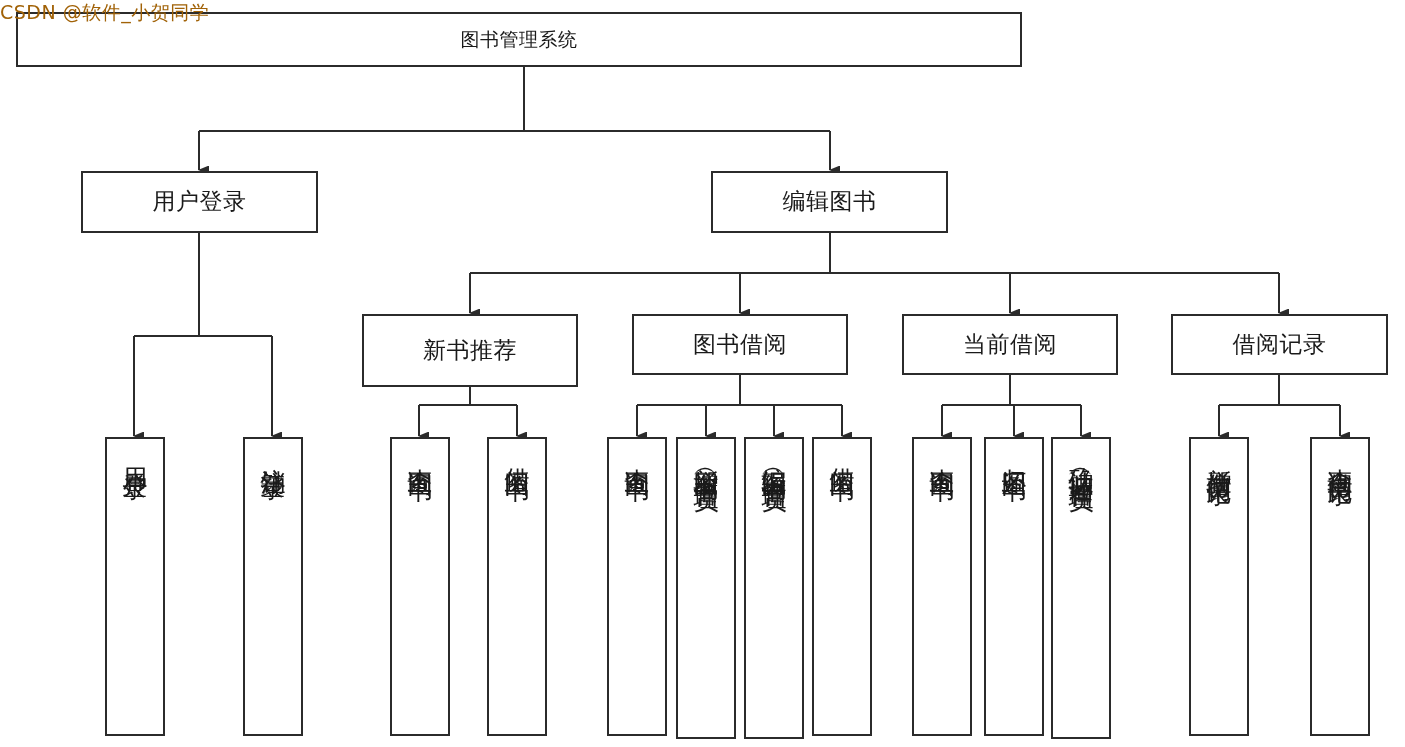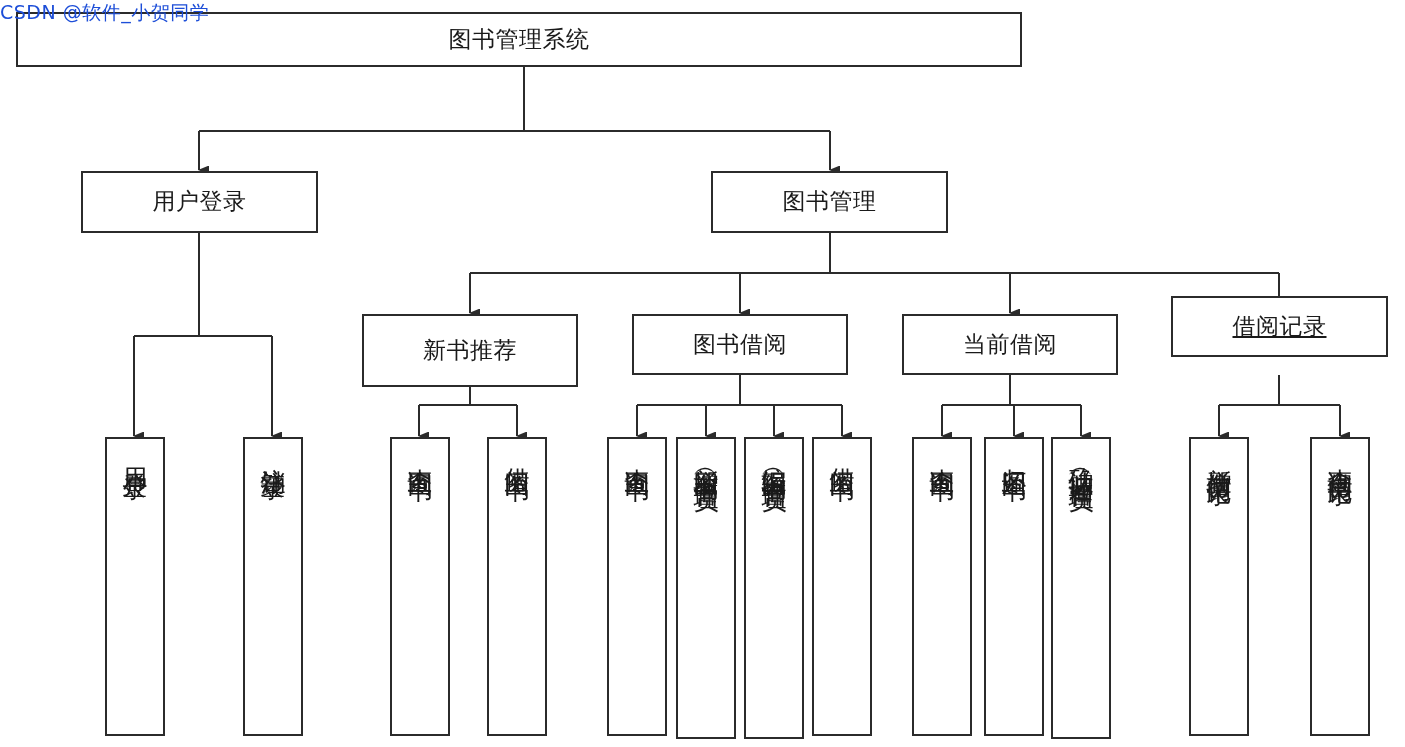--- a/index.html
+++ b/index.html
@@ -41,40 +41,40 @@
     text-align: center;
     line-height: 1.18;
     white-space: nowrap;
   }
   
   .node.horiz .node-label {
     font-size: 23px;
     letter-spacing: 0.5px;
   }
   .node.root .node-label {
-    font-size: 23px;
+    font-size: 19px;
   }
   
   .node.vert {
     align-items: flex-start;
     justify-content: center;
     padding-top: 9px;
   }
   .node.vert .node-label {
     writing-mode: vertical-rl;
     text-orientation: upright;
     font-size: 25px;
     line-height: 1.0;
     letter-spacing: 3px;
     white-space: nowrap;
   }
   .watermark {
     position: absolute;
     font-size: 19px;
-    color: #1d4ed8;
+    color: #a16207;
     white-space: nowrap;
     letter-spacing: 0.5px;
     user-select: none;
   }
 </style>
 </head>
 <body>
 
 <div id="diagram-root">
 
@@ -122,32 +122,32 @@
   </svg>
 
   <div id="nodes-layer">
       <div class="node horiz root" style="left: 16px; top: 12px; width: 1006px; height: 55px;">
         <span class="node-label">图书管理系统</span>
       </div>
       <div class="node horiz" style="left: 81px; top: 171px; width: 237px; height: 62px;">
         <span class="node-label">用户登录</span>
       </div>
       <div class="node horiz" style="left: 711px; top: 171px; width: 237px; height: 62px;">
-        <span class="node-label">图书管理</span>
+        <span class="node-label">编辑图书</span>
       </div>
       <div class="node horiz" style="left: 362px; top: 314px; width: 216px; height: 73px;">
         <span class="node-label">新书推荐</span>
       </div>
       <div class="node horiz" style="left: 632px; top: 314px; width: 216px; height: 61px;">
         <span class="node-label">图书借阅</span>
       </div>
       <div class="node horiz" style="left: 902px; top: 314px; width: 216px; height: 61px; justify-content: center;">
         <span class="node-label">当前借阅</span>
       </div>
-      <div class="node horiz" style="left: 1171px; top: 296px; width: 217px; height: 61px; text-decoration: underline;">
+      <div class="node horiz" style="left: 1171px; top: 314px; width: 217px; height: 61px;">
         <span class="node-label">借阅记录</span>
       </div>
       <div class="node vert" style="left: 105px; top: 437px; width: 60px; height: 299px;">
         <span class="node-label">用户登录</span>
       </div>
       <div class="node vert" style="left: 243px; top: 437px; width: 60px; height: 299px;">
         <span class="node-label">注销登录</span>
       </div>
       <div class="node vert" style="left: 390px; top: 437px; width: 60px; height: 299px;">
         <span class="node-label">查询图书</span>

